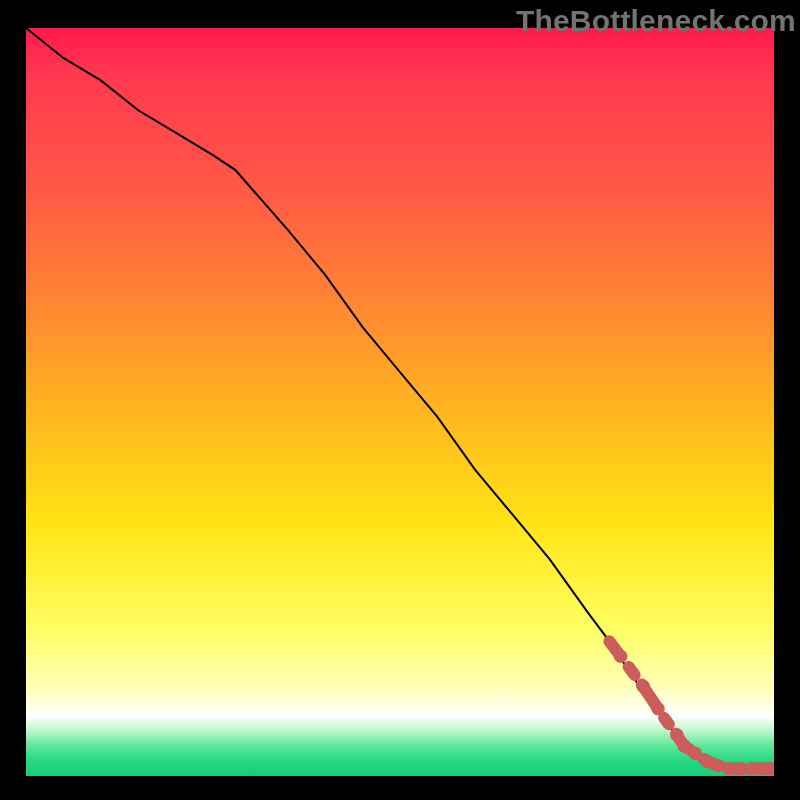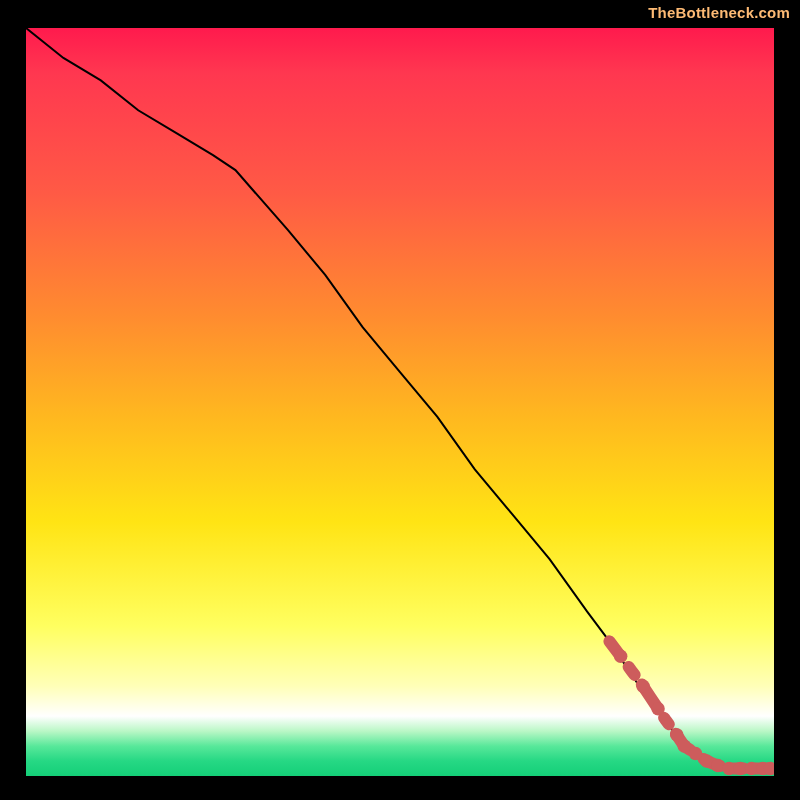--- a/index.html
+++ b/index.html
@@ -12,23 +12,23 @@
     overflow: hidden;
   }
   .wrap {
     position: relative;
     width: 800px;
     height: 800px;
   }
   .attribution {
     position: absolute;
     top: 4px;
-    right: 10px;
-    color: #fdba74;
-    font-size: 15px;
+    right: 4px;
+    color: #737373;
+    font-size: 30px;
     font-weight: 600;
     letter-spacing: 0.2px;
     z-index: 10;
   }
   .plot {
     position: absolute;
     left: 26px;
     top: 28px;
     width: 748px;
     height: 748px;

